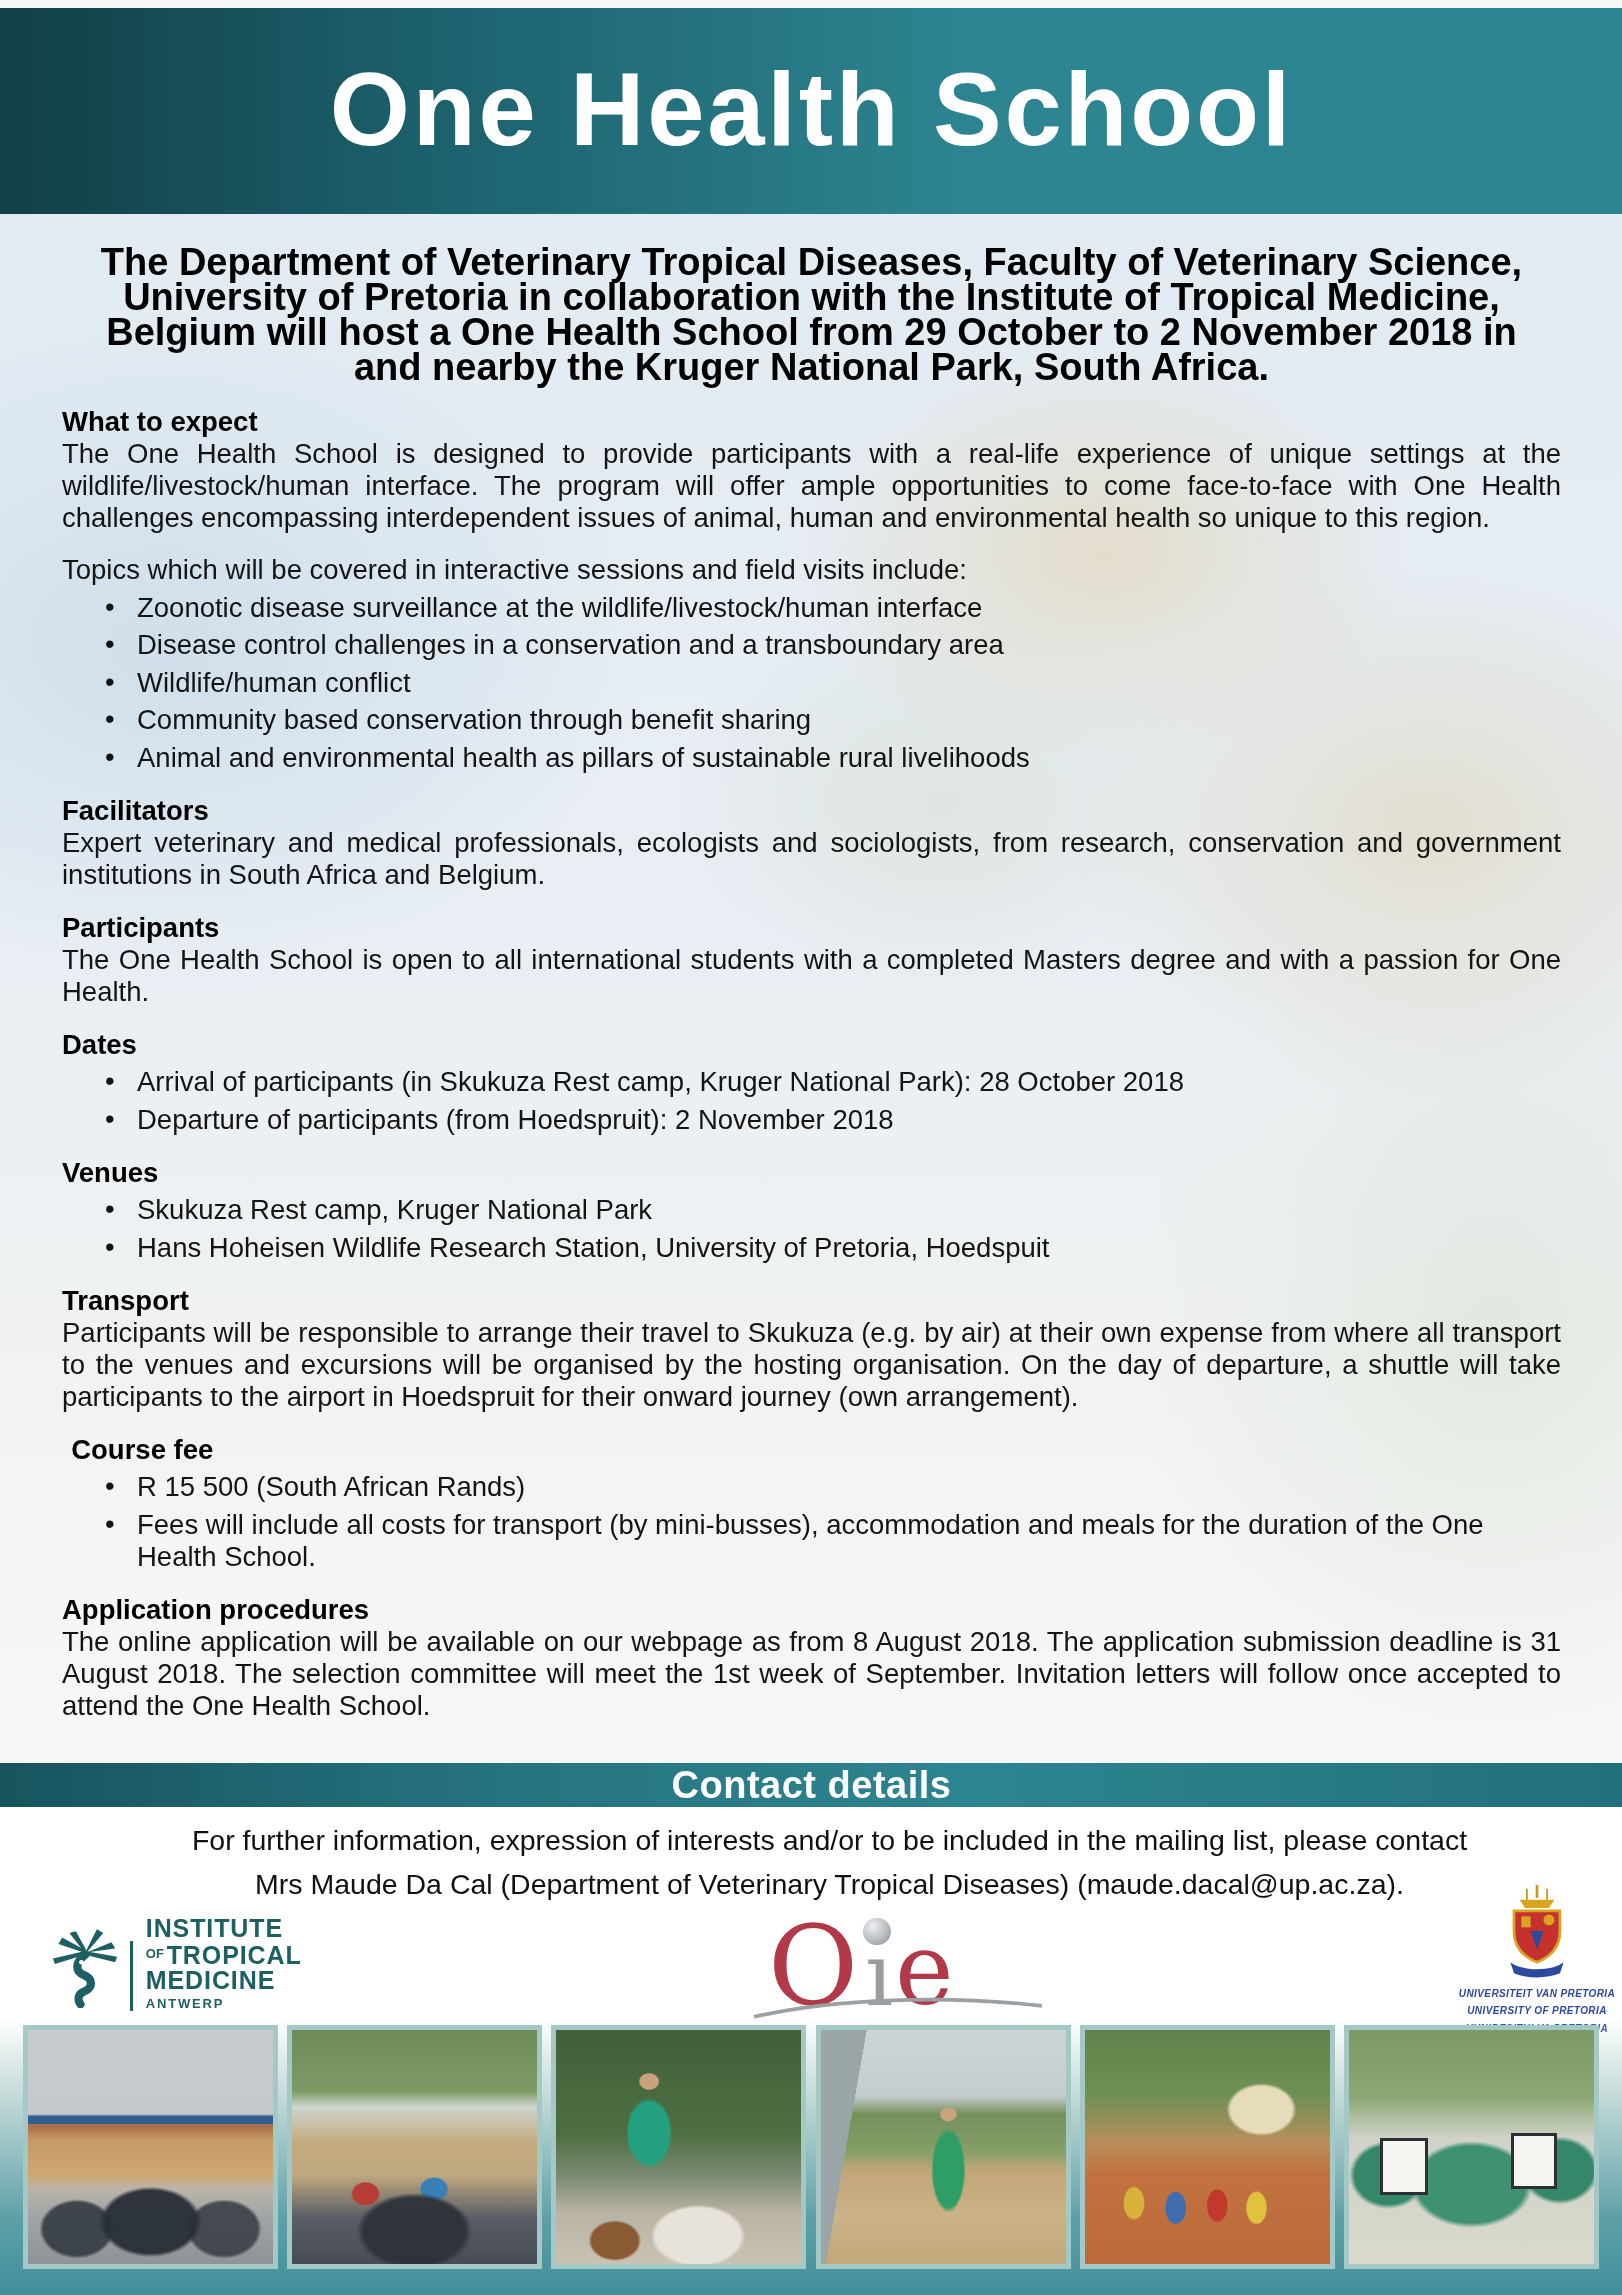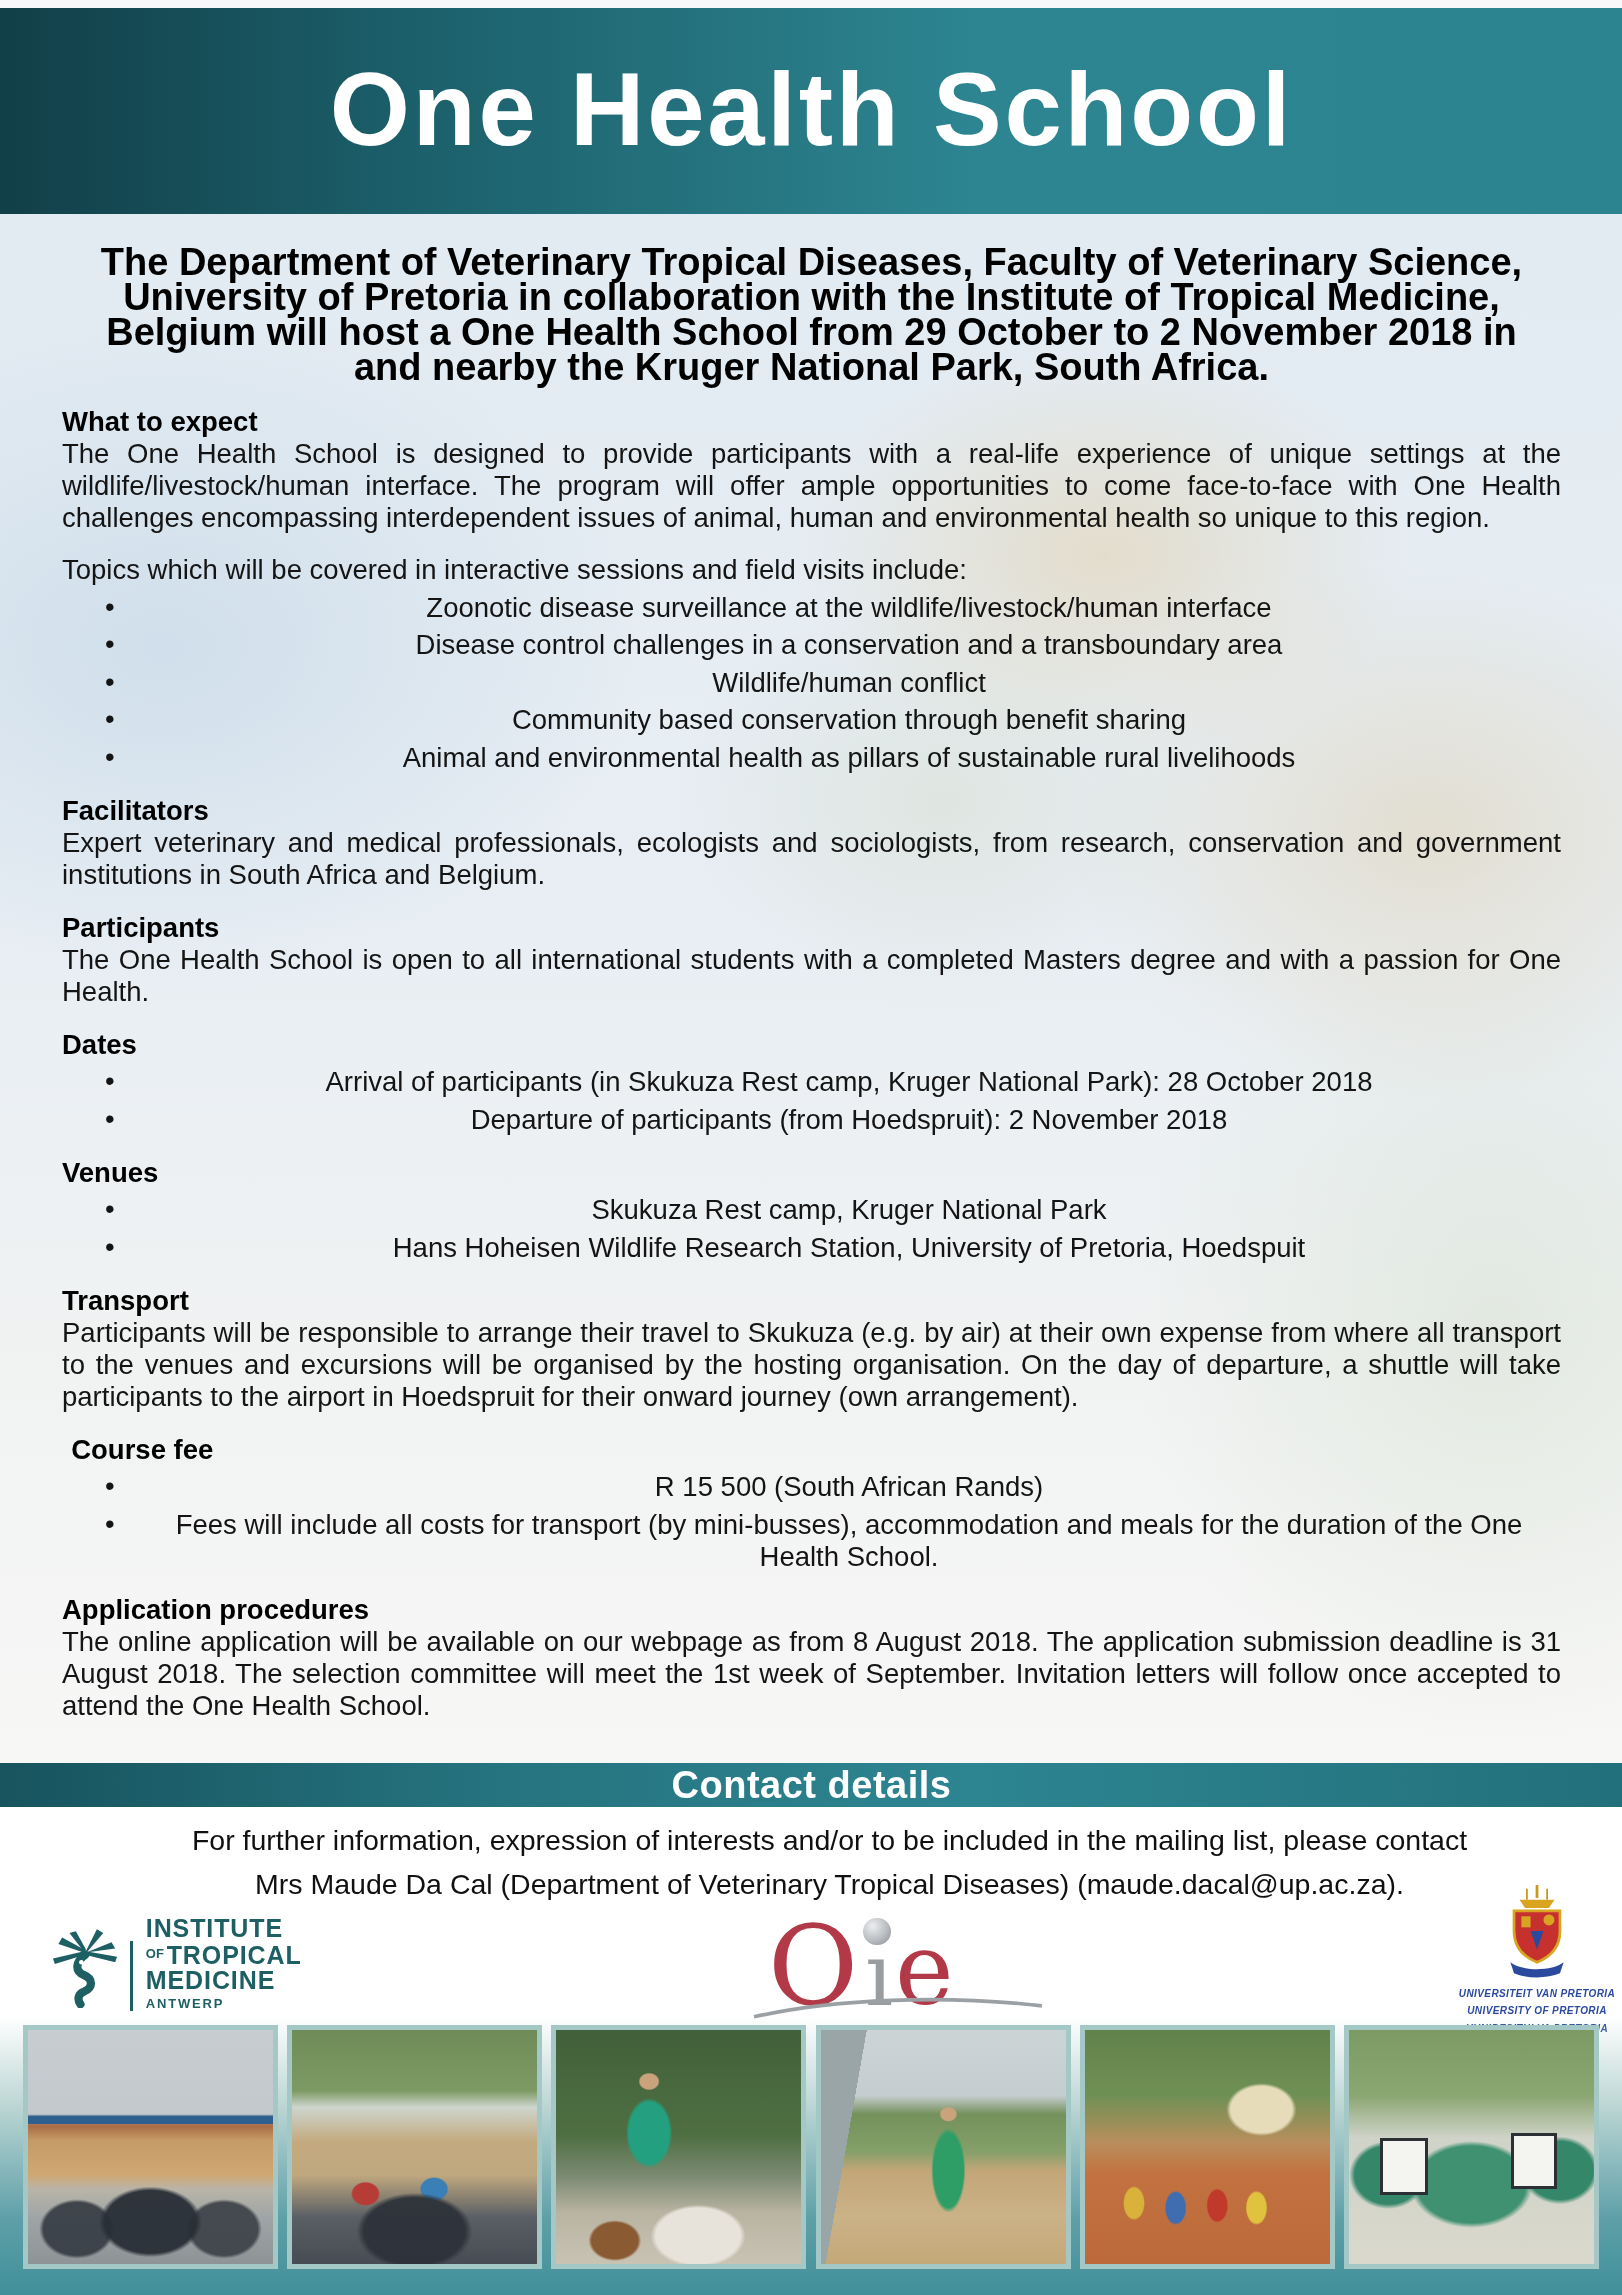--- a/index.html
+++ b/index.html
@@ -25,21 +25,21 @@
 
   
   .content{position:absolute;top:214px;left:0;width:100%;height:1549px;
     padding:31px 62px 0 62px;box-sizing:border-box;overflow:hidden;
     font-size:27.5px;line-height:32px;color:#141414;}
   .intro{margin:0;padding:0 13px;text-align:center;font-weight:700;font-size:38px;line-height:35px;color:#000;}
   section{margin-top:20px;}
   .content h2{margin:0;font-size:27.5px;line-height:33px;font-weight:700;color:#000;}
   .content p.body{margin:0;text-align:justify;}
   .content ul{list-style:none;margin:2.8px 0 0;padding:0;}
-  .content li{position:relative;padding-left:75px;margin-top:5.5px;text-align:center;}
+  .content li{position:relative;padding-left:75px;margin-top:5.5px;text-align:left;}
   .content li::before{content:"\2022";position:absolute;left:43px;top:-0.9px;font-size:27.5px;color:#141414;}
   .indent-heading h2{margin-left:9.2px;}
 
   
   .contact-bar{position:absolute;top:1763px;left:0;width:100%;height:44px;
     background:linear-gradient(90deg,#17545e 0%,#25737f 30%,#2d8591 60%,#22707b 100%);
     display:flex;align-items:center;justify-content:center;}
   .contact-bar span{color:#ffffff;font-weight:700;font-size:38px;letter-spacing:0.5px;}
 
   .bottom-white{position:absolute;top:1807px;left:0;width:100%;height:489px;background:#ffffff;}

